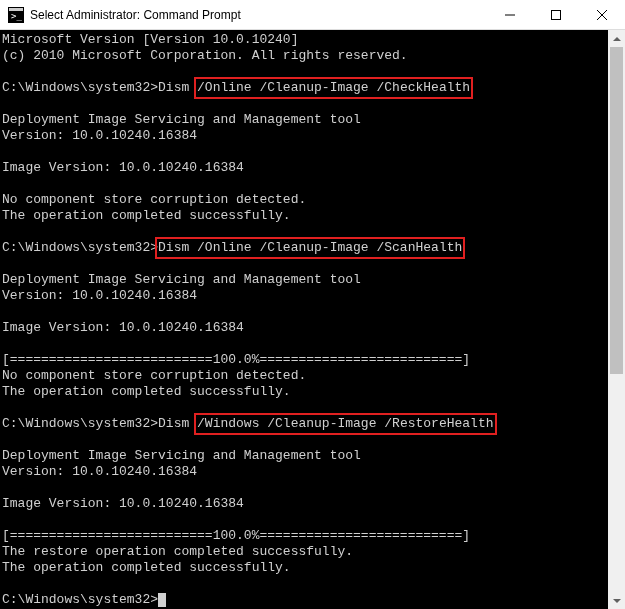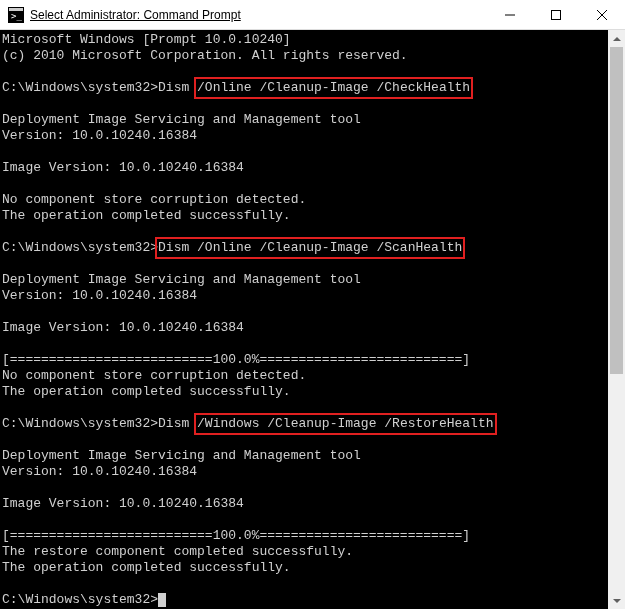--- a/index.html
+++ b/index.html
@@ -28,21 +28,20 @@
       height: 16px;
       margin-right: 6px;
       flex-shrink: 0;
     }
     .titlebar-text {
       font-family: 'Segoe UI', sans-serif;
       font-size: 12px;
       color: #000;
       flex: 1;
       white-space: nowrap;
-      text-decoration: underline;
     }
     .titlebar-controls {
       display: flex;
     }
     .titlebar-btn {
       width: 46px;
       height: 30px;
       display: flex;
       align-items: center;
       justify-content: center;
@@ -146,21 +145,21 @@
       </div>
       <div class="titlebar-btn close">
         <svg width="10" height="10" viewBox="0 0 10 10">
             <line x1="0" y1="0" x2="10" y2="10" stroke="#000" stroke-width="1"></line>
             <line x1="10" y1="0" x2="0" y2="10" stroke="#000" stroke-width="1"></line>
           </svg>
       </div>
     </div>
   </div>
   <div class="terminal-area">
-    <div class="terminal"><span>Microsoft Windows [Prompt 10.0.10240]</span>
+    <div class="terminal"><span>Microsoft Version [Version 10.0.10240]</span>
 <span>(c) 2010 Microsoft Corporation. All rights reserved.</span>
 
 <span>C:\Windows\system32&gt;Dism </span><span class="hl"><span>/Online /Cleanup-Image /CheckHealth</span></span>
 
 <span>Deployment Image Servicing and Management tool</span>
 <span>Version: 10.0.10240.16384</span>
 
 <span>Image Version: 10.0.10240.16384</span>
 
 <span>No component store corruption detected.</span>
@@ -178,21 +177,21 @@
 <span>The operation completed successfully.</span>
 
 <span>C:\Windows\system32&gt;Dism </span><span class="hl"><span>/Windows /Cleanup-Image /RestoreHealth</span></span>
 
 <span>Deployment Image Servicing and Management tool</span>
 <span>Version: 10.0.10240.16384</span>
 
 <span>Image Version: 10.0.10240.16384</span>
 
 <span>[==========================100.0%==========================]</span>
-<span>The restore component completed successfully.</span>
+<span>The restore operation completed successfully.</span>
 <span>The operation completed successfully.</span>
 
 <span>C:\Windows\system32&gt;</span><span class="cursor"></span></div>
     <div class="scrollbar">
       <div class="scroll-arrow">
         <svg width="8" height="4" viewBox="0 0 8 4">
             <polygon points="4,0 8,4 0,4" fill="#606060"></polygon>
           </svg>
       </div>
       <div class="scroll-track">

